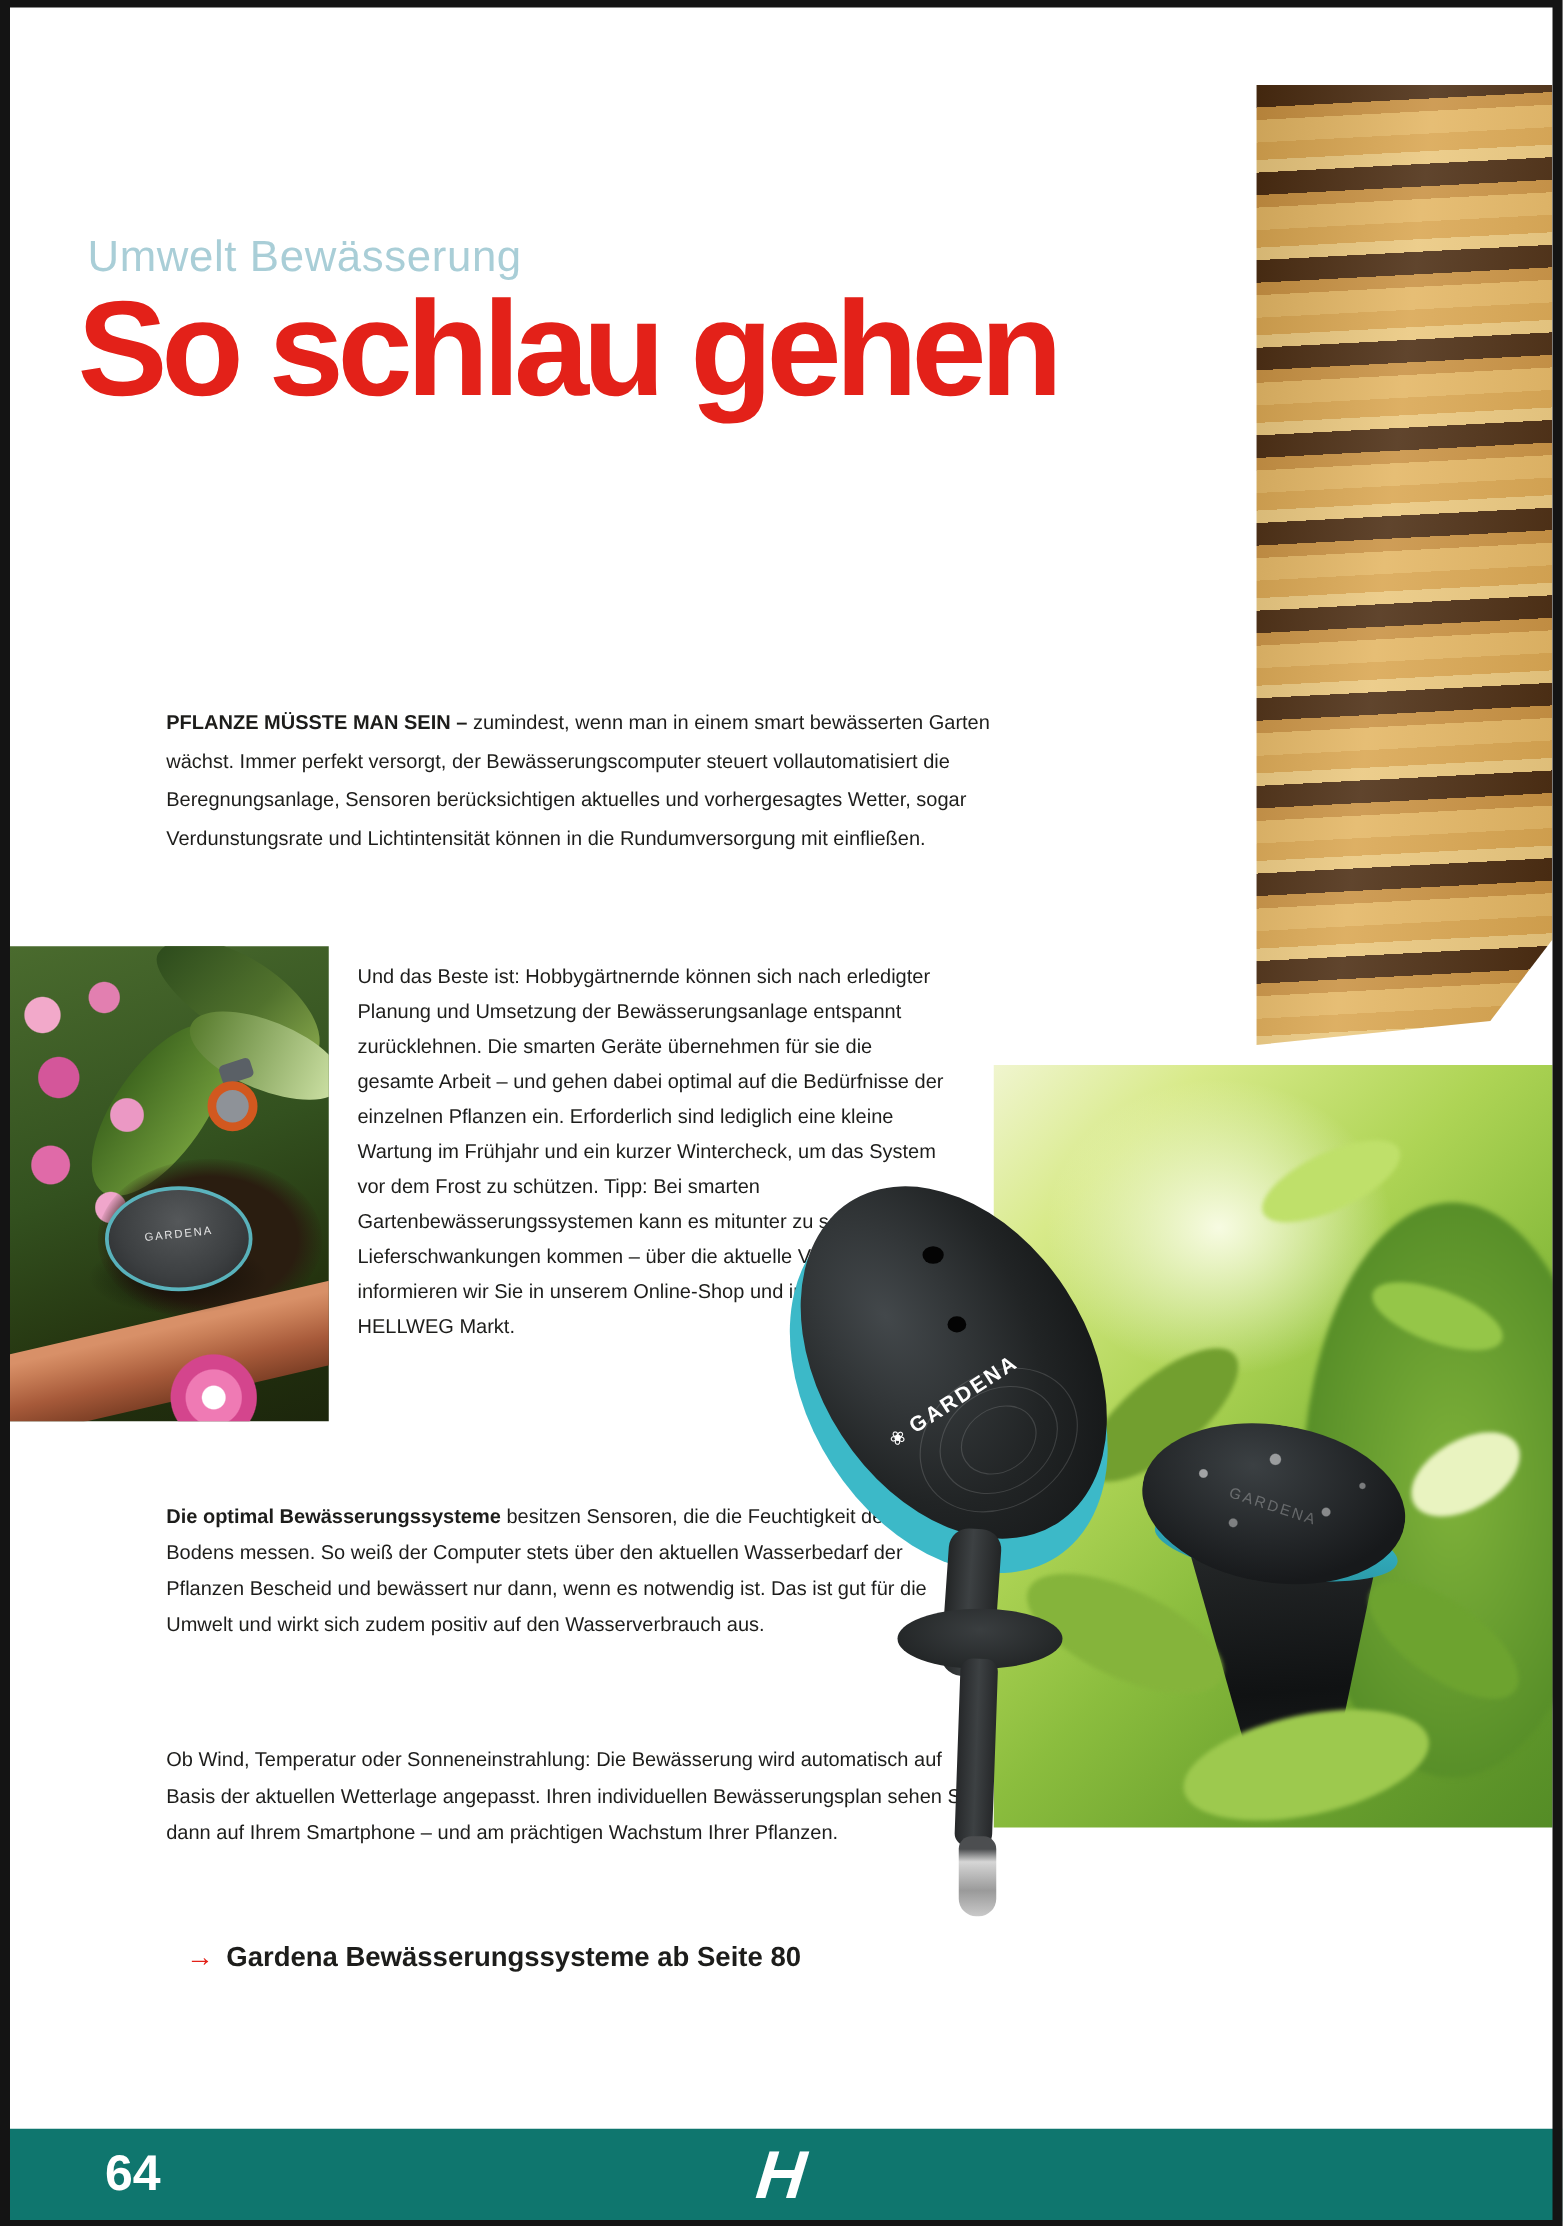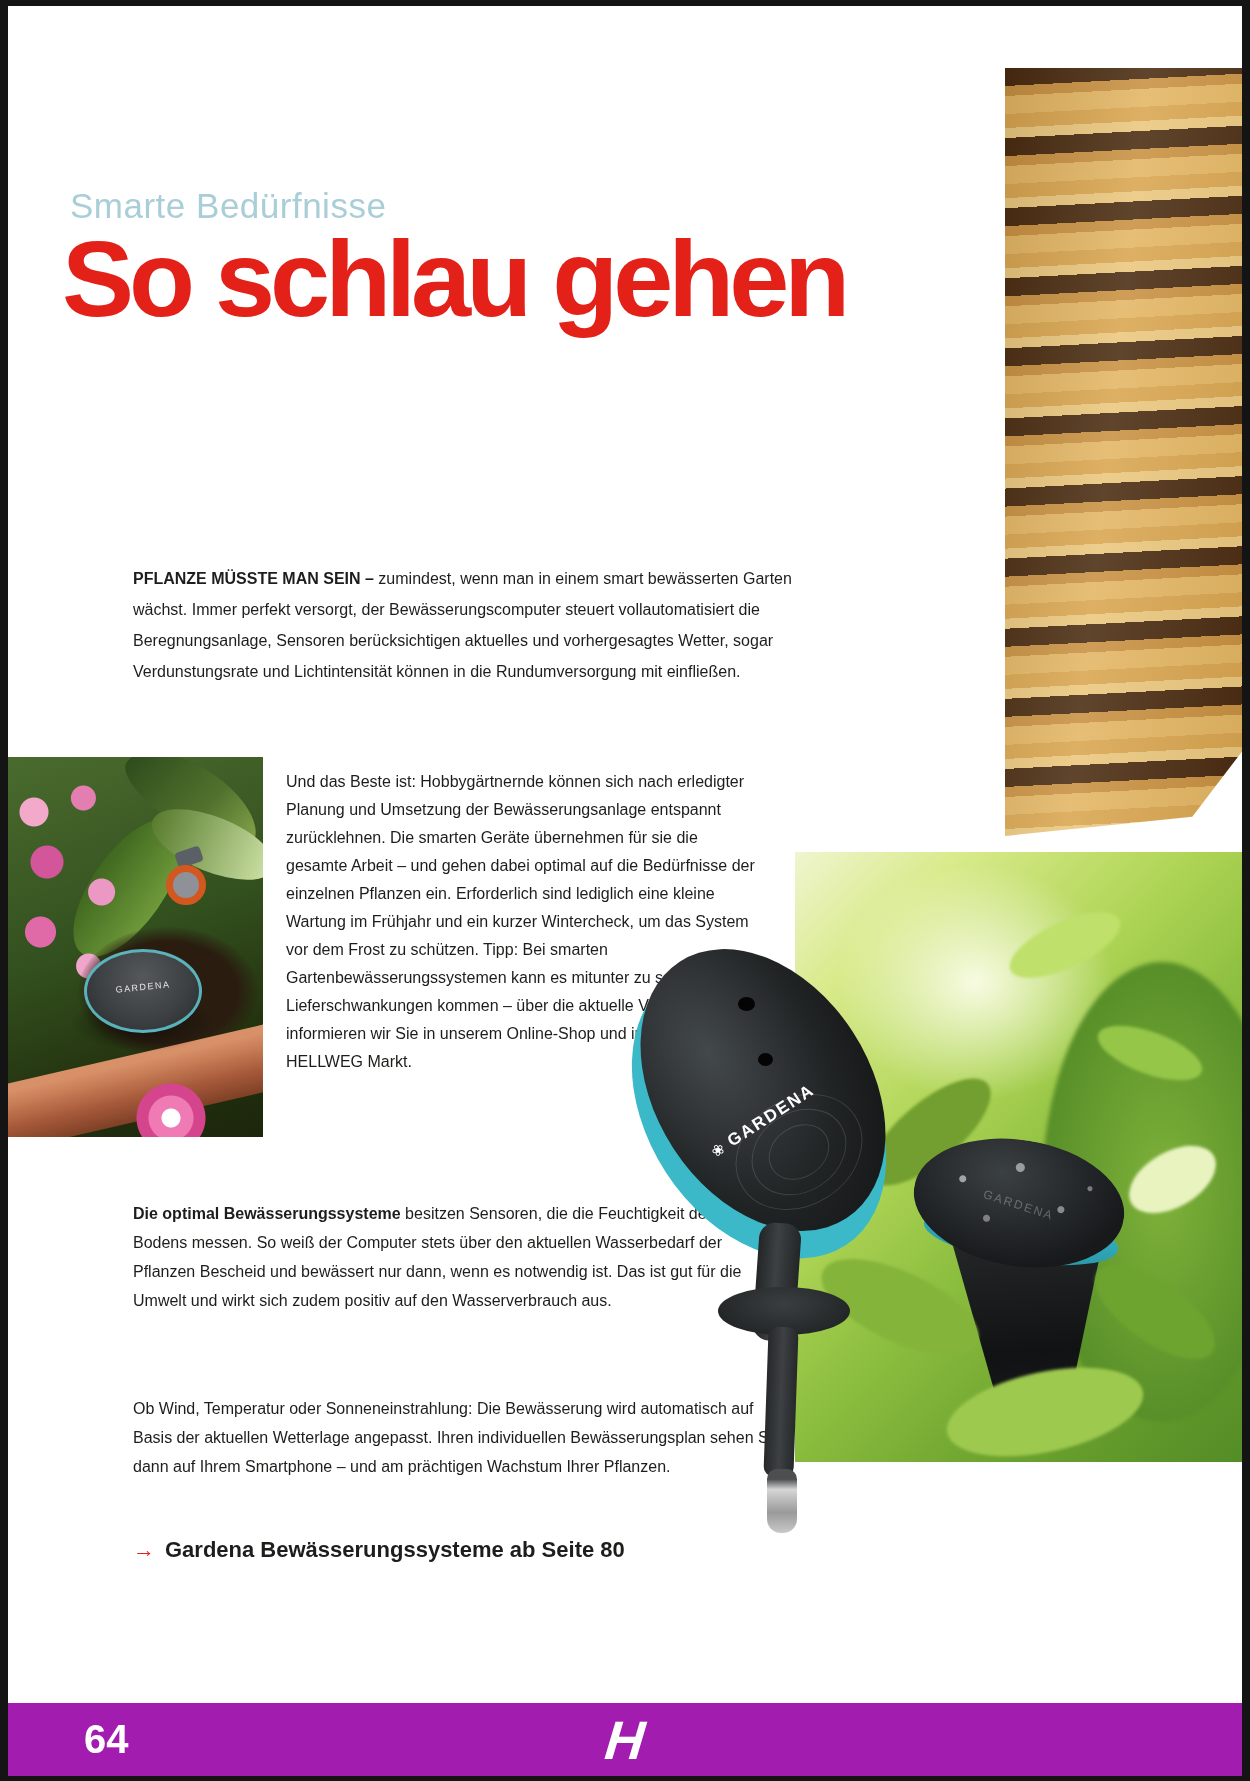--- a/index.html
+++ b/index.html
@@ -16,21 +16,21 @@
     letter-spacing:.5px;z-index:2;}
   .headline{position:absolute;left:62px;top:218px;z-index:2;color:#e32119;
     font-size:108px;font-weight:700;line-height:122px;letter-spacing:-5px;margin:0;}
   
   .para{position:absolute;z-index:3;font-size:16px;margin:0;}
   .p-intro{left:133px;top:563px;width:690px;line-height:31px;}
   .p-intro strong{font-weight:700;}
   .p-relax{left:286px;top:768px;width:470px;line-height:28px;}
   .p-sensors{left:133px;top:1199px;width:625px;line-height:29px;}
   .p-weather{left:133px;top:1394px;width:660px;line-height:29px;}
-  .cta{position:absolute;left:133px;top:1537px;z-index:3;font-size:22px;margin:0;}
+  .cta{position:absolute;left:133px;top:1537px;z-index:3;font-size:22px;margin:16px;}
   .cta .arrow{color:#e32119;font-weight:400;margin-right:10px;font-size:22px;}
   .cta strong{font-weight:700;}
   
   .photo-wood{position:absolute;left:1005px;top:68px;width:237px;height:768px;z-index:1;
     background:
       linear-gradient(96deg, rgba(0,0,0,.10), rgba(255,255,255,.12) 45%, rgba(0,0,0,.06)),
       repeating-linear-gradient(177deg,
         #4a2b10 0 18px,
         #c89040 18px 28px,
         #e3b562 28px 46px,
@@ -122,21 +122,21 @@
   .s1-brand .flower{font-weight:400;font-size:15px;margin-right:5px;}
   .s1-stem-upper{left:116px;top:288px;width:42px;height:118px;border-radius:16px;
     transform:rotate(4deg);background:linear-gradient(90deg,#232526,#3d4143 45%,#232526);}
   .s1-collar{left:78px;top:352px;width:132px;height:48px;border-radius:50%;
     background:radial-gradient(ellipse at 50% 35%,#3a3e40,#232627 75%);}
   .s1-stem-lower{left:126px;top:392px;width:30px;height:150px;border-radius:10px;
     transform:rotate(2deg);background:linear-gradient(90deg,#26282a,#3d4143 50%,#26282a);}
   .s1-tip{left:127px;top:534px;width:30px;height:64px;border-radius:10px 10px 14px 14px;
     background:linear-gradient(180deg,#4c4e50 0 16%,#d6d6d6 32%,#9a9a9a 68%,#c9c9c9);}
   
-  .footer{position:absolute;left:0;top:1703px;width:1250px;height:74px;background:#a21caf;z-index:6;}
+  .footer{position:absolute;left:0;top:1703px;width:1250px;height:74px;background:#0f766e;z-index:6;}
   .pageno{position:absolute;left:84px;top:14px;color:#fff;font-size:40px;font-weight:700;}
   .hlogo{position:absolute;left:0;top:6px;width:100%;text-align:center;color:#fff;
     font-size:54px;font-weight:700;font-style:italic;transform:skewX(-6deg);}
 </style>
 </head>
 <body>
 
 <div class="page">
 
   <div class="photo-wood"></div>
@@ -180,21 +180,21 @@
     <div class="s1-hole1"></div>
     <div class="s1-hole2"></div>
     <div class="s1-rings"></div>
     <div class="s1-brand"><span class="flower">❀</span><span>GARDENA</span></div>
     <div class="s1-stem-upper"></div>
     <div class="s1-collar"></div>
     <div class="s1-stem-lower"></div>
     <div class="s1-tip"></div>
   </div>
 
-  <div class="kicker">Smarte Bedürfnisse</div>
+  <div class="kicker">Umwelt Bewässerung</div>
   <h1 class="headline"><span>So schlau gehen</span><br></h1>
 
   <p class="para p-intro"><strong>PFLANZE MÜSSTE MAN SEIN –</strong><span> zumindest, wenn man in einem smart bewässerten Garten wächst. Immer perfekt versorgt, der Bewässerungscomputer steuert vollautomatisiert die Beregnungsanlage, Sensoren berücksichtigen aktuelles und vorhergesagtes Wetter, sogar Verdunstungsrate und Lichtintensität können in die Rundumversorgung mit einfließen.</span></p>
 
   <p class="para p-relax">Und das Beste ist: Hobbygärtnernde können sich nach erledigter Planung und Umsetzung der Bewässerungsanlage entspannt zurücklehnen. Die smarten Geräte übernehmen für sie die gesamte Arbeit – und gehen dabei optimal auf die Bedürfnisse der einzelnen Pflanzen ein. Erforderlich sind lediglich eine kleine Wartung im Frühjahr und ein kurzer Wintercheck, um das System vor dem Frost zu schützen. Tipp: Bei smarten Gartenbewässerungssystemen kann es mitunter zu saisonalen Lieferschwankungen kommen – über die aktuelle Verfügbarkeit informieren wir Sie in unserem Online-Shop und in jedem HELLWEG Markt.</p>
 
   <p class="para p-sensors"><strong>Die optimal Bewässerungssysteme</strong><span> besitzen Sensoren, die die Feuchtigkeit des Bodens messen. So weiß der Computer stets über den aktuellen Wasserbedarf der Pflanzen Bescheid und bewässert nur dann, wenn es notwendig ist. Das ist gut für die Umwelt und wirkt sich zudem positiv auf den Wasserverbrauch aus.</span></p>
 
   <p class="para p-weather">Ob Wind, Temperatur oder Sonneneinstrahlung: Die Bewässerung wird automatisch auf Basis der aktuellen Wetterlage angepasst. Ihren individuellen Bewässerungsplan sehen Sie dann auf Ihrem Smartphone – und am prächtigen Wachstum Ihrer Pflanzen.</p>
 

